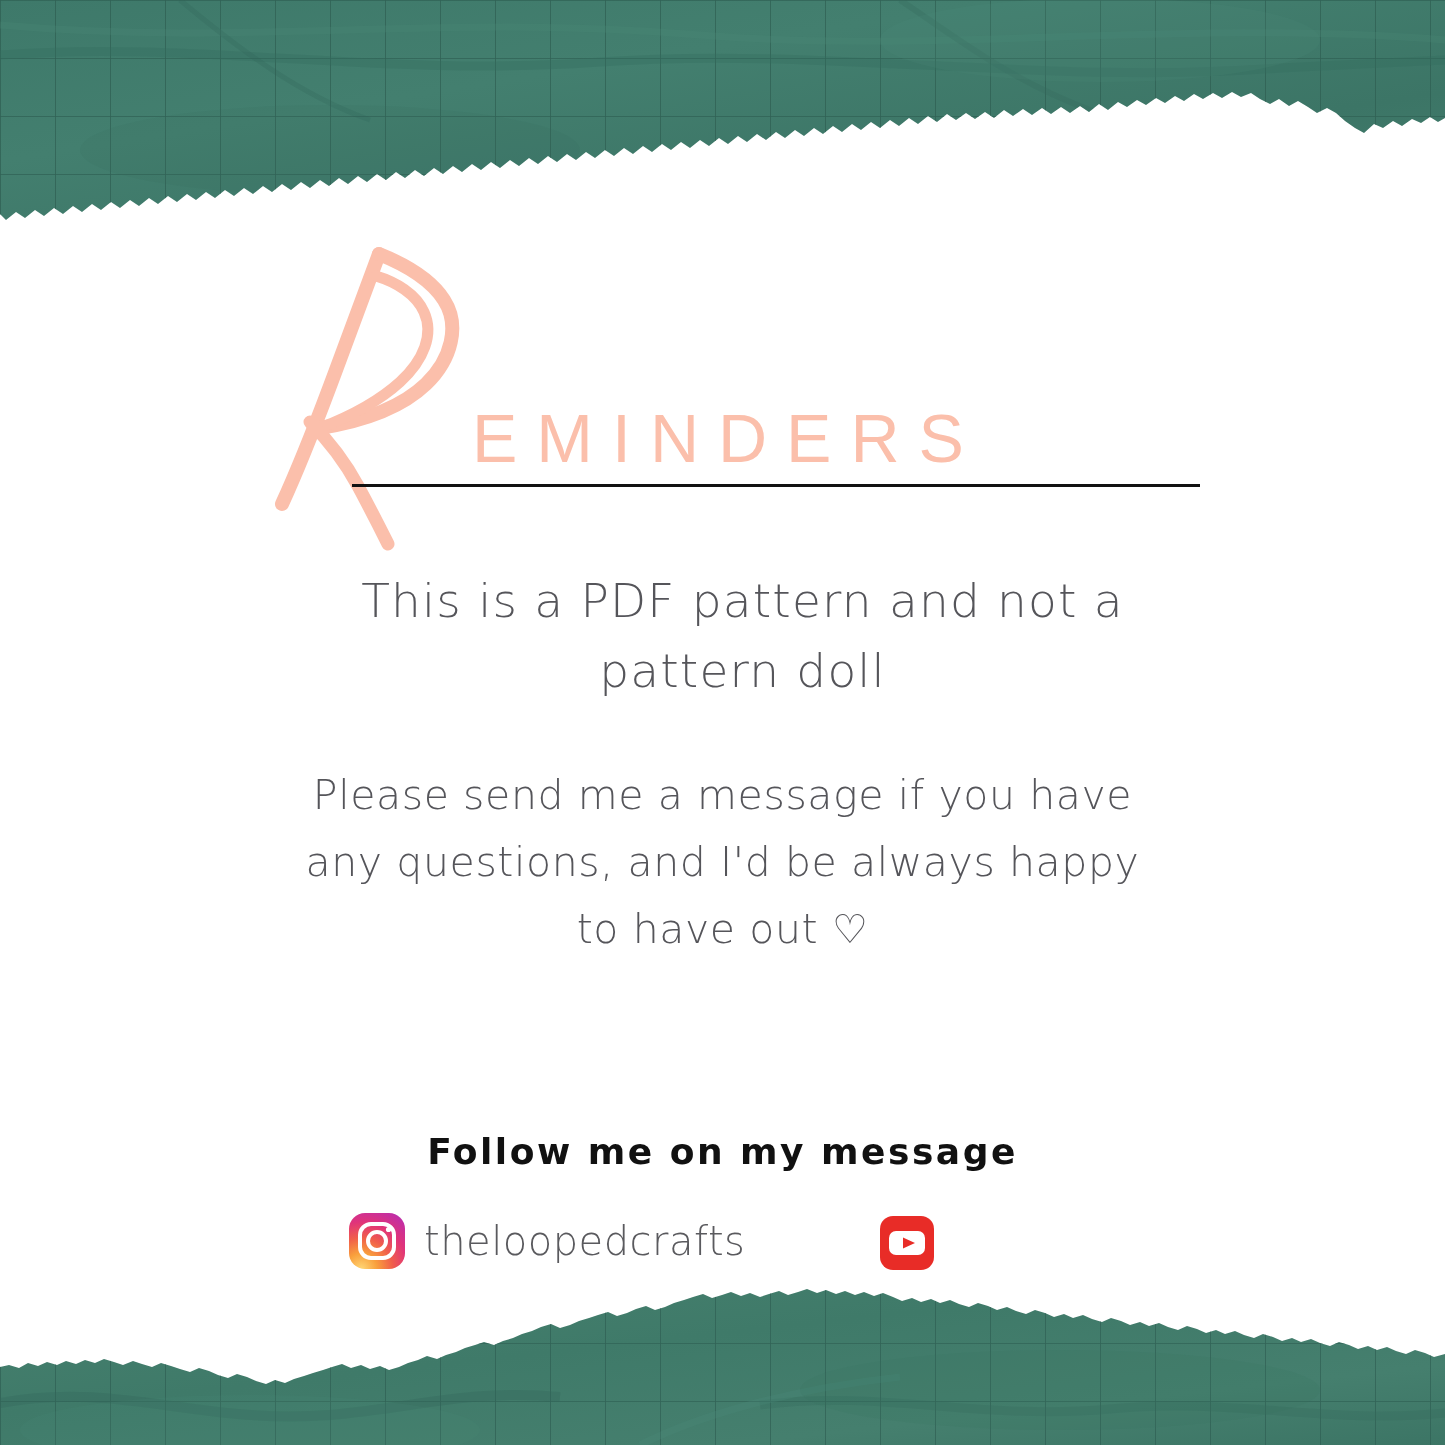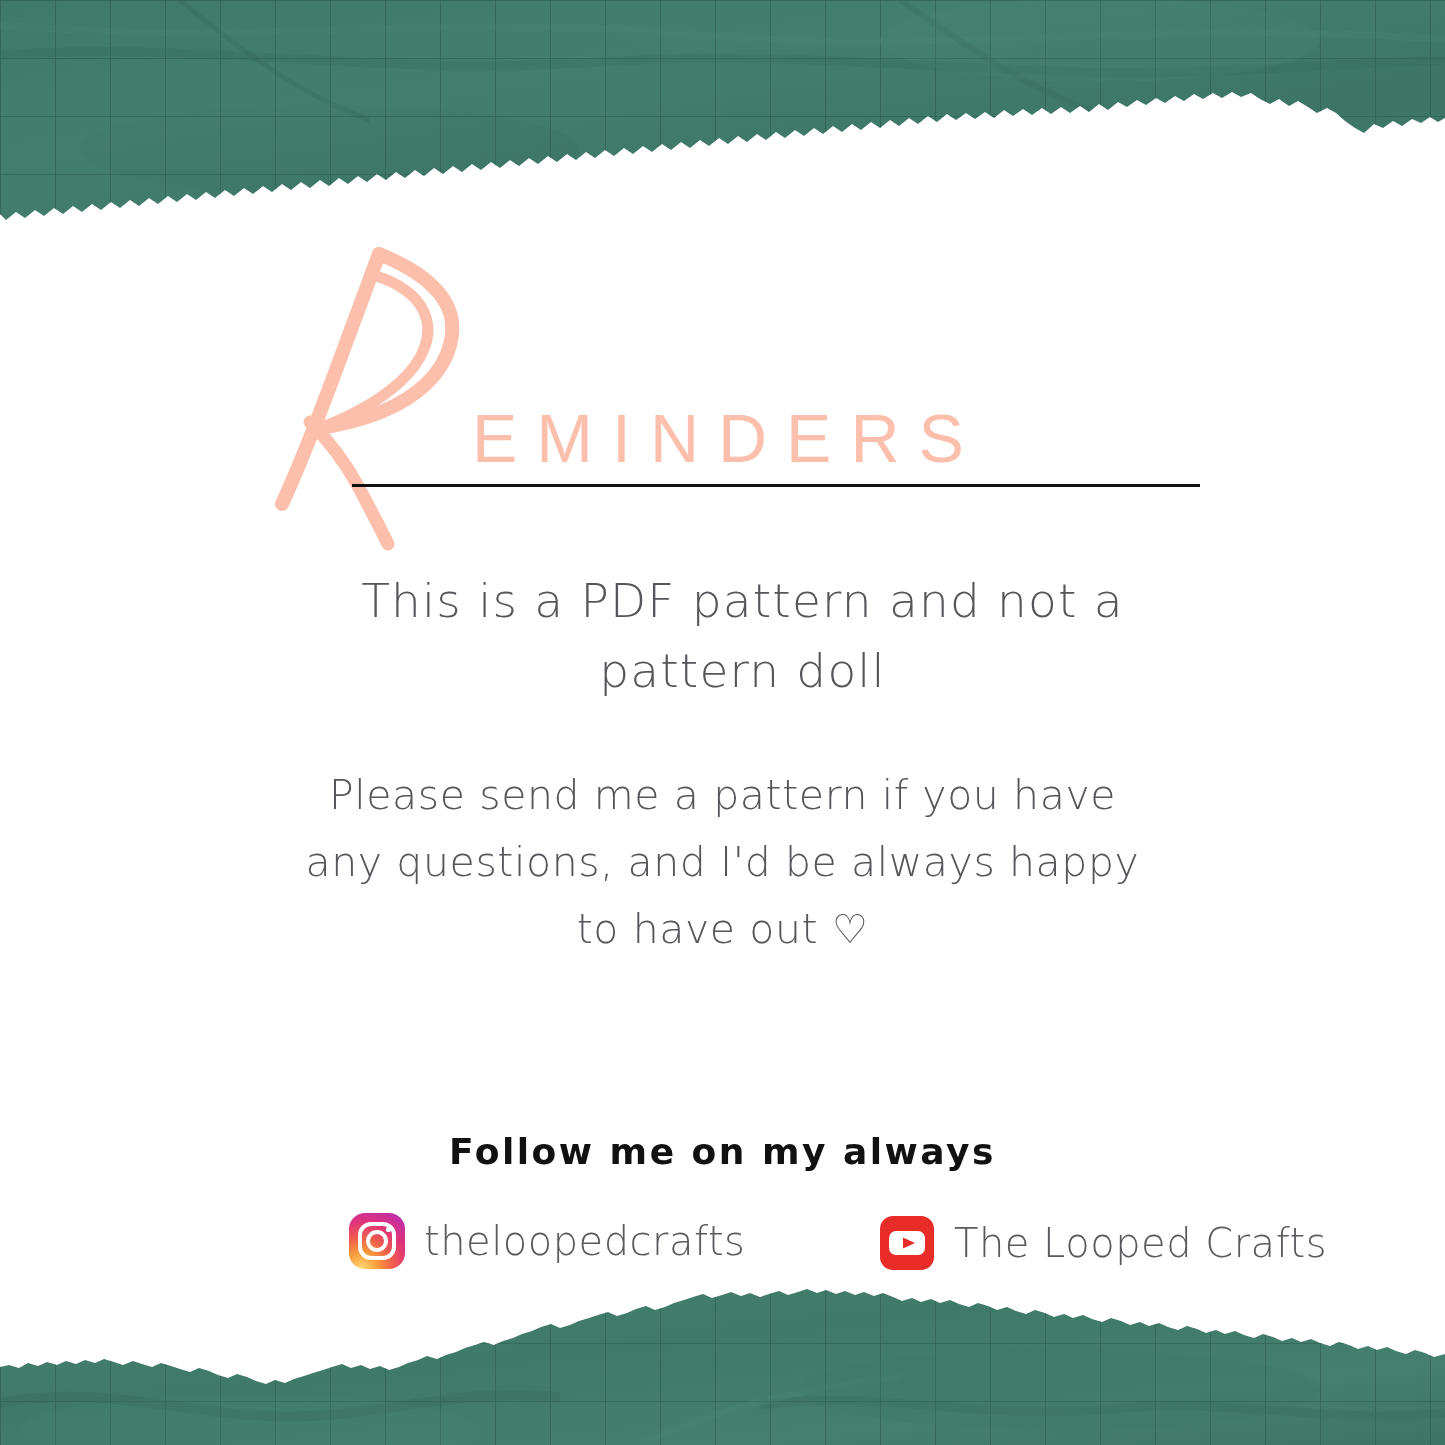--- a/index.html
+++ b/index.html
@@ -215,26 +215,26 @@
 
     <div class="rule"></div>
   </div>
 
   <div class="body-text para-1">
     <span class="line">This is a PDF pattern and not a</span>
     <span class="line">pattern doll</span>
   </div>
 
   <div class="body-text para-2">
-    <span class="line">Please send me a pattern if you have</span>
+    <span class="line">Please send me a message if you have</span>
     <span class="line">any questions, and I'd be always happy</span>
     <span class="line"><span>to have out</span> <span class="heart">♡</span></span>
   </div>
 
-  <div class="socials-heading">Follow me on my always</div>
+  <div class="socials-heading">Follow me on my message</div>
 
   <div class="social-row">
 
     <div class="social-item social-ig">
       <span class="icon-box">
         <svg viewBox="0 0 58 58" xmlns="http://www.w3.org/2000/svg">
           <defs>
             <radialGradient id="igGrad" cx="22%" cy="100%" r="140%">
               <stop offset="0%" stop-color="#FFD776"></stop>
               <stop offset="20%" stop-color="#F9A03C"></stop>
@@ -254,21 +254,20 @@
     </div>
 
     <div class="social-item social-yt">
       <span class="icon-box">
         <svg viewBox="0 0 58 58" xmlns="http://www.w3.org/2000/svg">
           <rect x="2" y="2" width="54" height="54" rx="13" ry="13" fill="#E82C27"></rect>
           <rect x="11" y="17" width="36" height="24" rx="7" ry="7" fill="#ffffff"></rect>
           <path d="M25 23.5 L37 29 L25 34.5 Z" fill="#E82C27"></path>
         </svg>
       </span>
-      <span class="social-label">The Looped Crafts</span>
     </div>
 
   </div>
 
   <div class="band band-bottom">
     <svg viewBox="0 0 1445 160" preserveAspectRatio="none" xmlns="http://www.w3.org/2000/svg">
       <defs>
         <linearGradient id="gBot" x1="0" y1="0" x2="1" y2="1">
           <stop offset="0%" stop-color="#47816F"></stop>
           <stop offset="40%" stop-color="#3F7A69"></stop>

